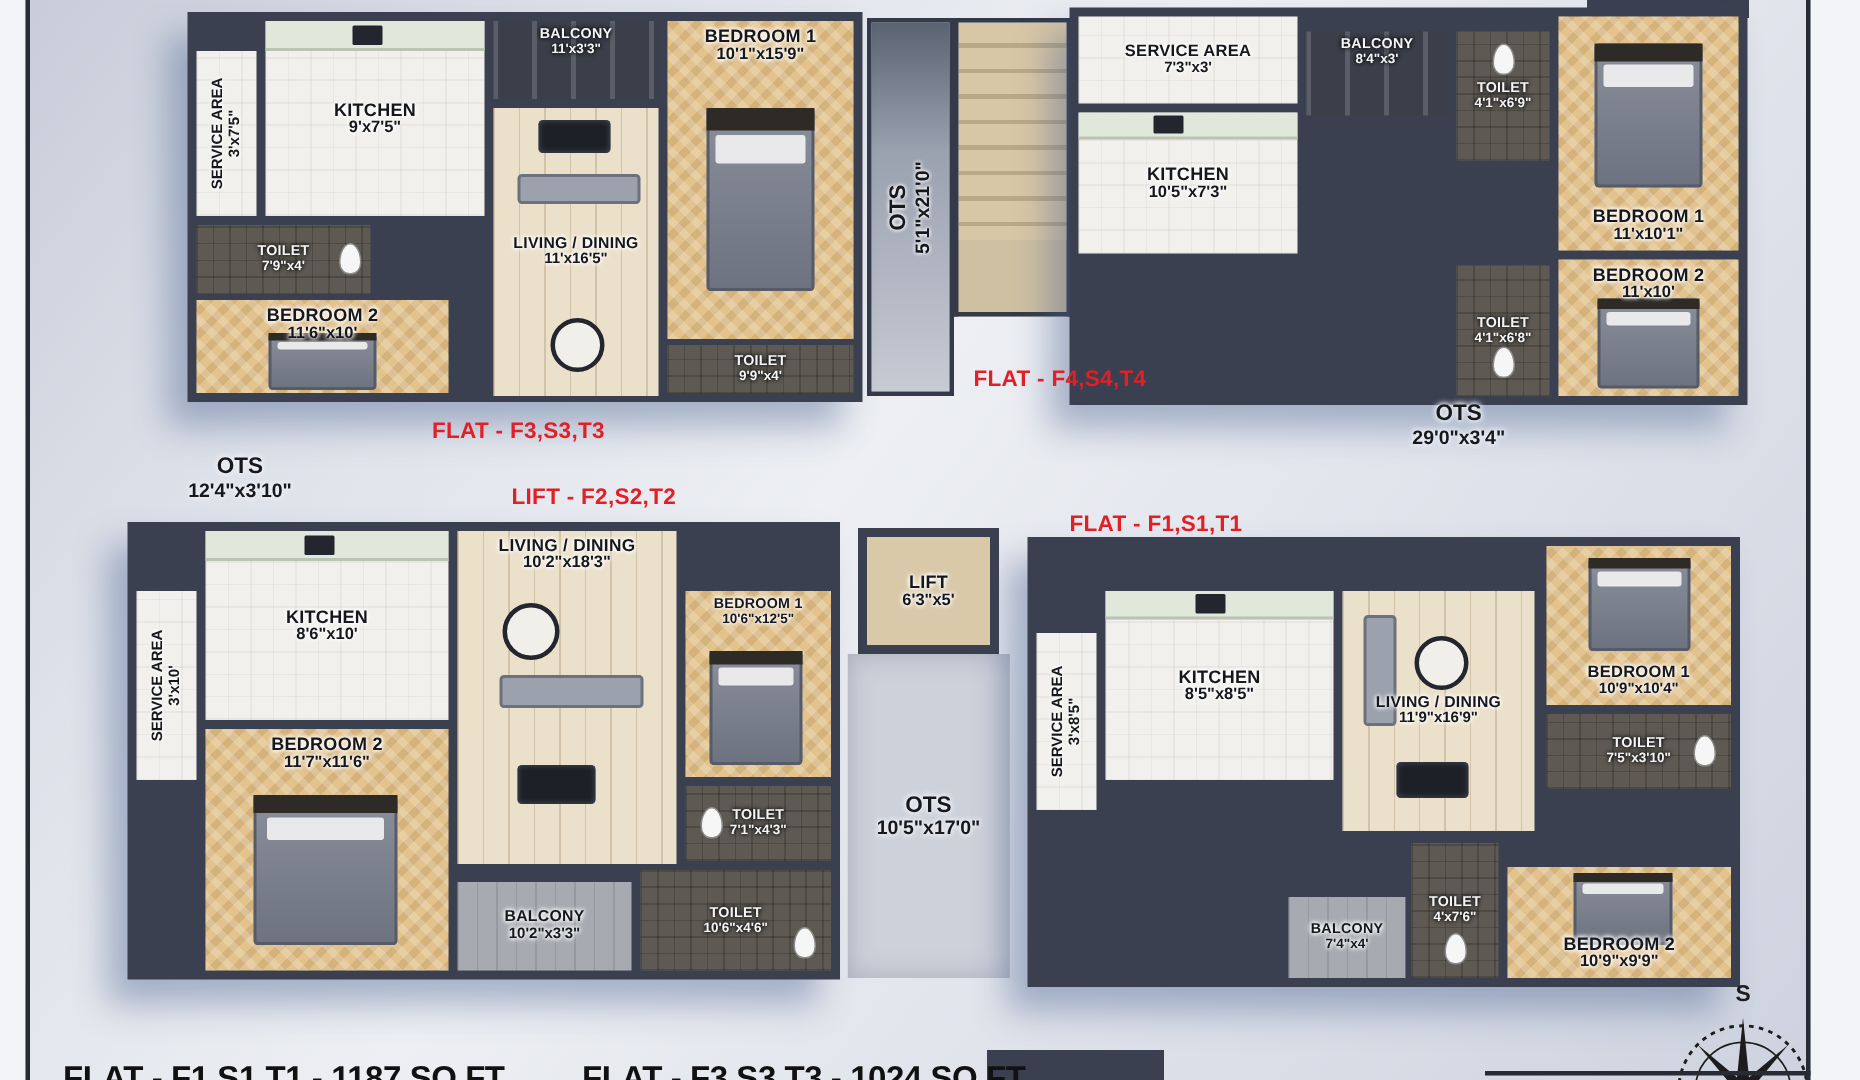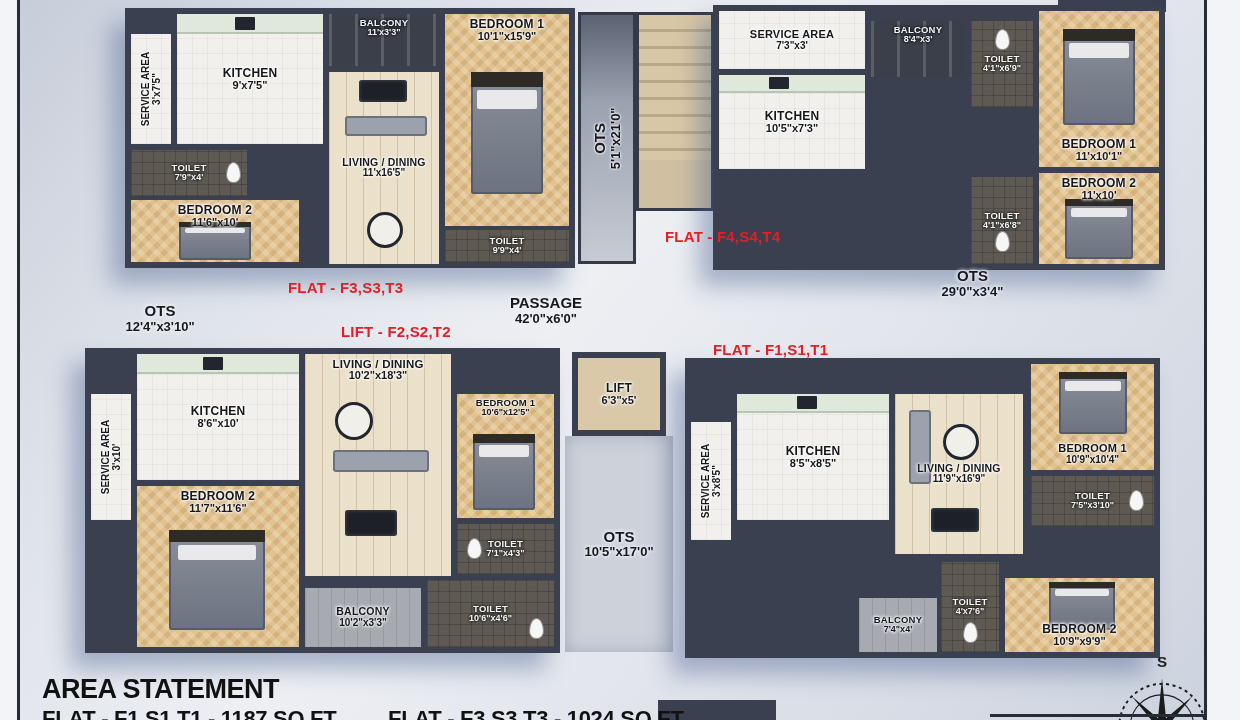--- a/index.html
+++ b/index.html
@@ -198,32 +198,28 @@
         <span class="rn">BEDROOM 2</span>
         <span class="rd">11'x10'</span>
       </div>
     </div>
   </div>
 
   <div class="otslab" style="left:95px;top:303px;width:130px;">
     <span class="rn">OTS</span>
     <span class="rd">12'4"x3'10"</span>
   </div>
-  <div class="otslab" style="left:480px;top:295px;width:132px;">
-    <span class="rn">PASSAGE</span>
-    <span class="rd">42'0"x6'0"</span>
-  </div>
   <div class="otslab" style="left:905px;top:268px;width:135px;">
     <span class="rn">OTS</span>
     <span class="rd">29'0"x3'4"</span>
   </div>
 
   <div class="redlab" style="left:288px;top:279px;">FLAT - F3,S3,T3</div>
   <div class="redlab" style="left:341px;top:323px;">LIFT - F2,S2,T2</div>
-  <div class="redlab" style="left:649px;top:228px;margin-left:16px;">FLAT - F4,S4,T4</div>
+  <div class="redlab" style="left:649px;top:244px;">FLAT - F4,S4,T4</div>
   <div class="redlab" style="left:713px;top:341px;">FLAT - F1,S1,T1</div>
 
   <div class="lift" style="left:572px;top:352px;width:82px;height:72px;">
     <div class="label sm">
       <span class="rn" style="font-size:12px;">LIFT</span>
       <span class="rd" style="font-size:11px;">6'3"x5'</span>
     </div>
   </div>
   <div class="ots-area" style="left:565px;top:436px;width:108px;height:216px;">
     <div class="otslab" style="position:static;">
@@ -345,21 +341,20 @@
     </div>
     <div class="room floor-tan bot" style="left:320px;top:220px;width:149px;height:74px;">
       <div class="bed" style="left:44px;top:4px;width:66px;height:48px;"></div>
       <div class="label">
         <span class="rn">BEDROOM 2</span>
         <span class="rd">10'9"x9'9"</span>
       </div>
     </div>
   </div>
 
-  <div class="as-title" style="left:42px;top:674px;">AREA STATEMENT</div>
   <div class="as-line" style="left:42px;top:706px;">FLAT - F1,S1,T1 - 1187 SQ.FT</div>
   <div class="as-line" style="left:388px;top:706px;">FLAT - F3,S3,T3 - 1024 SQ.FT</div>
 
   <svg id="compass" style="left:1093px;top:648px;" width="138" height="138" viewBox="0 0 100 100">
     <circle cx="50" cy="57" r="31" fill="none" stroke="#1c1c1c" stroke-width="1.4" stroke-dasharray="2.2 2.6"></circle>
     <circle cx="50" cy="57" r="23" fill="none" stroke="#1c1c1c" stroke-width="0.8"></circle>
     <g fill="#1c1c1c">
       <polygon points="50,22 53.5,57 50,92 46.5,57"></polygon>
       <polygon points="15,57 50,53.5 85,57 50,60.5"></polygon>
       <polygon points="28,35 52,55 48,59"></polygon>

